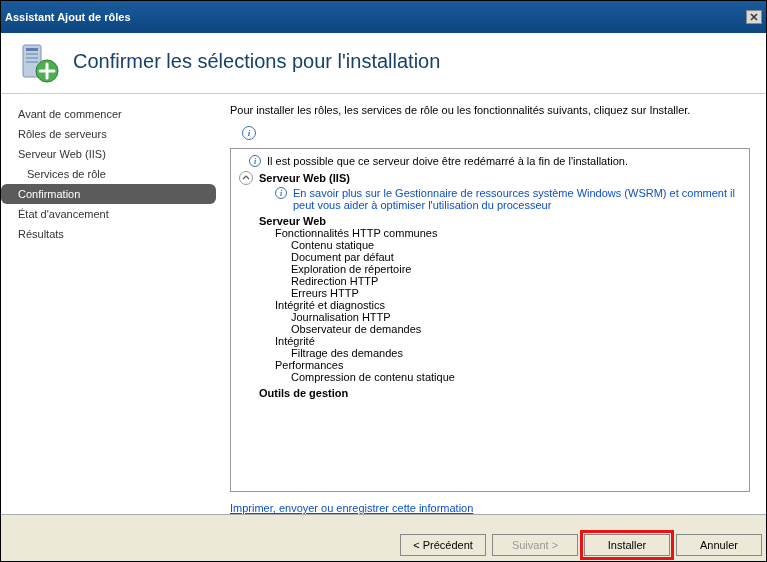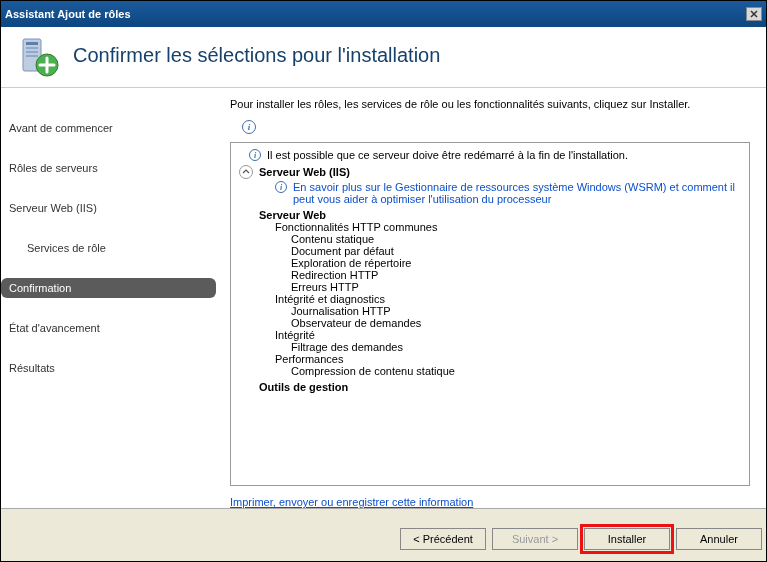--- a/index.html
+++ b/index.html
@@ -10,21 +10,21 @@
     background: #fff;
     color: #000;
     width: 767px;
     height: 562px;
     overflow: hidden;
     border: 1px solid #000;
   }
   .titlebar {
     background: linear-gradient(#1a5a9c, #0d4680);
     color: #fff;
-    height: 26px;
+    height: 32px;
     display: flex;
     align-items: center;
     padding: 0 4px;
     font-weight: bold;
     justify-content: space-between;
   }
   .close-btn {
     background: #d9d9d9;
     color: #333;
     width: 16px;
@@ -57,23 +57,22 @@
     display: flex;
     height: 420px;
   }
   .sidebar {
     width: 215px;
     padding-top: 10px;
     font-size: 11px;
     color: #333;
   }
   .sidebar-item {
-    padding: 4px 8px;
-    cursor: pointer;
-    margin-top: 20px;
+    padding: 4px 17px;
+    cursor: pointer;
   }
   .sidebar-item.indent { padding-left: 26px; }
   .sidebar-item.selected {
     background: #5b5b5b;
     color: #fff;
     border-radius: 6px;
   }
   .content {
     flex: 1;
     padding: 10px 16px 0 14px;

